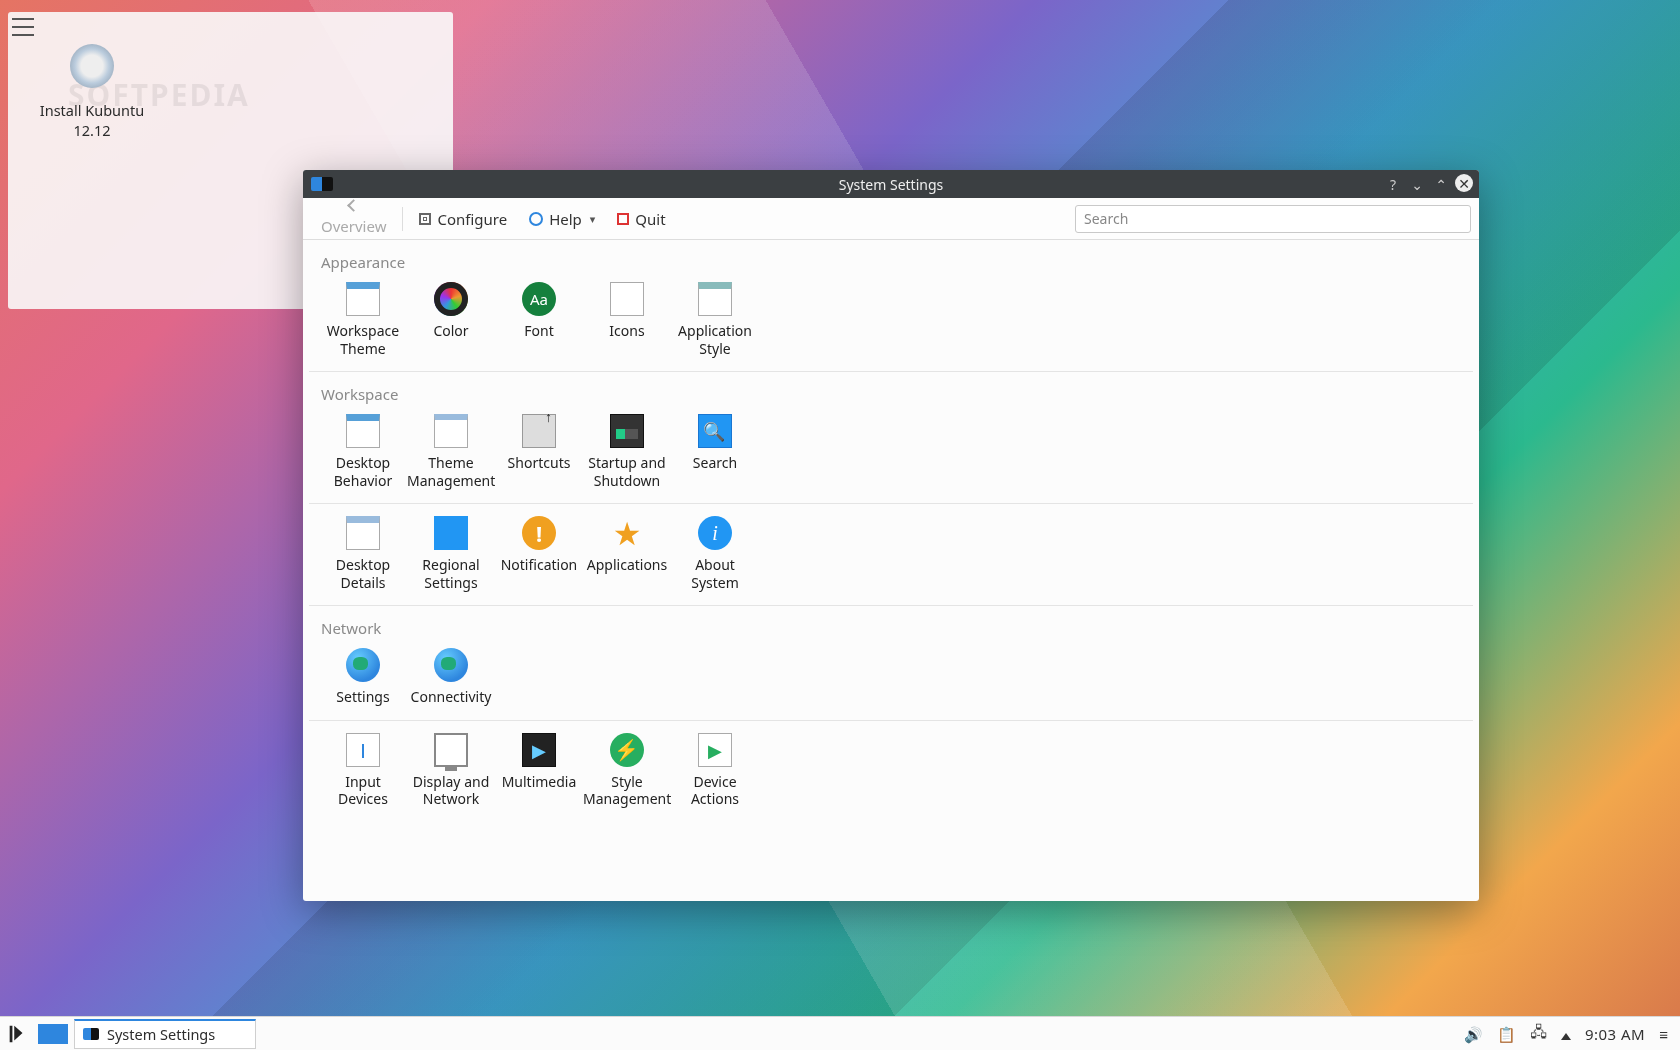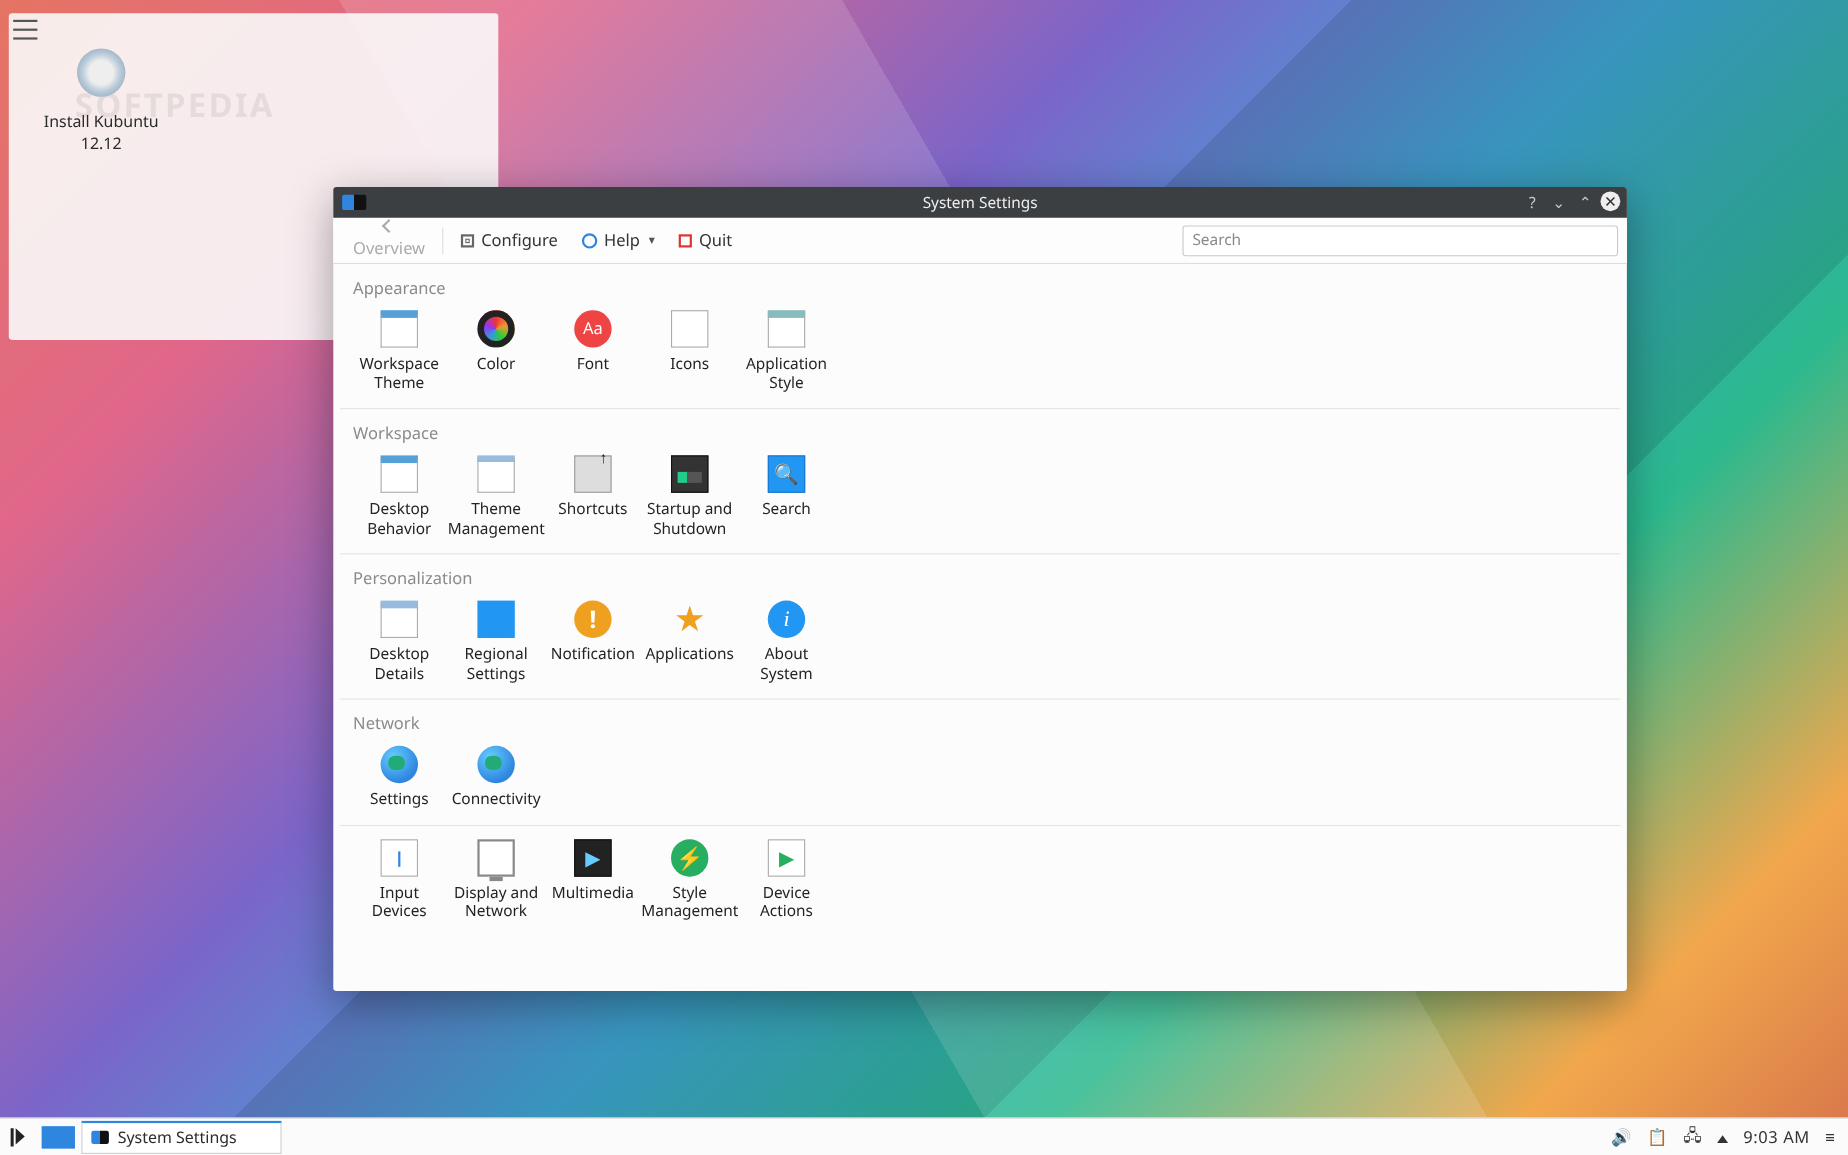--- a/index.html
+++ b/index.html
@@ -59,21 +59,21 @@
 .section:last-child { border-bottom:none; }
 .section h3 { font-size:15px; font-weight:400; color:#8a8a8a; margin:4px 0 6px 2px; }
 .grid { display:flex; flex-wrap:wrap; }
 .item { width:88px; text-align:center; font-size:14px; color:#232323; padding-top:4px; cursor:default; }
 .item .ic { width:34px; height:34px; margin:0 auto 6px; display:flex; align-items:center; justify-content:center; }
 .item .lbl { line-height:1.25; }
 
 
 .ic-window{background:#fff;border:1px solid #aaa;border-top:7px solid #56a0d8;}
 .ic-color{border-radius:50%;background:conic-gradient(#e33,#e93,#3c3,#39d,#93e,#e33);box-shadow:inset 0 0 0 6px #222;}
-.ic-font{border-radius:50%;background:#ef4444;color:#fff;font-size:15px;line-height:34px;}
+.ic-font{border-radius:50%;background:#15803d;color:#fff;font-size:15px;line-height:34px;}
 .ic-icons{background:#fff;border:1px solid #aaa;display:grid;grid-template-columns:1fr 1fr;grid-template-rows:1fr 1fr;gap:2px;padding:3px;} .ic-icons i{background:#f0a020;} .ic-icons i:nth-child(2){background:#3498db;} .ic-icons i:nth-child(3){background:#2ecc71;} .ic-icons i:nth-child(4){background:#e74c3c;}
 .ic-appstyle{background:#fff;border:1px solid #aaa;border-top:7px solid #8bb;}
 .ic-deskbehav{background:#fff;border:1px solid #aaa;border-top:7px solid #56a0d8;}
 .ic-winmgmt{background:#fff;border:1px solid #aaa;border-top:6px solid #9bd;}
 .ic-shortcut{background:#ddd;border:1px solid #999;position:relative;height:26px;margin-top:6px;} .ic-shortcut::after{content:"↑";position:absolute;right:3px;top:-8px;color:#222;font-weight:bold;}
 .ic-startup{background:#333;border:1px solid #111;} .ic-startup::after{content:"";display:block;margin:6px auto 0;width:70%;height:10px;background:linear-gradient(90deg,#2c8 40%,#555 40%);}
 .ic-search{background:#2196f3;border:1px solid #1976d2;color:#fff;font-size:18px;line-height:32px;}
 .ic-account{background:#fff;border:1px solid #aaa;border-top:7px solid #9bd;}
 .ic-regional{background:#2196f3;position:relative;} .ic-regional::after{content:"";position:absolute;left:50%;bottom:-4px;transform:translateX(-50%);border:6px solid transparent;border-top-color:#2196f3;}
 .ic-notif{border-radius:50%;background:#f0a020;color:#fff;font-size:22px;font-weight:bold;line-height:32px;}
@@ -205,21 +205,20 @@
             <div class="lbl">Startup and Shutdown</div>
           </div>
         <div class="item">
             <div class="ic ic-search">🔍</div>
             <div class="lbl">Search</div>
           </div>
       </div>
     </div>
 
     <div class="section">
-      <h3>Personalization</h3>
       <div class="grid">
         <div class="item">
             <div class="ic ic-account"></div>
             <div class="lbl">Desktop Details</div>
           </div>
         <div class="item">
             <div class="ic ic-regional"></div>
             <div class="lbl">Regional Settings</div>
           </div>
         <div class="item">

